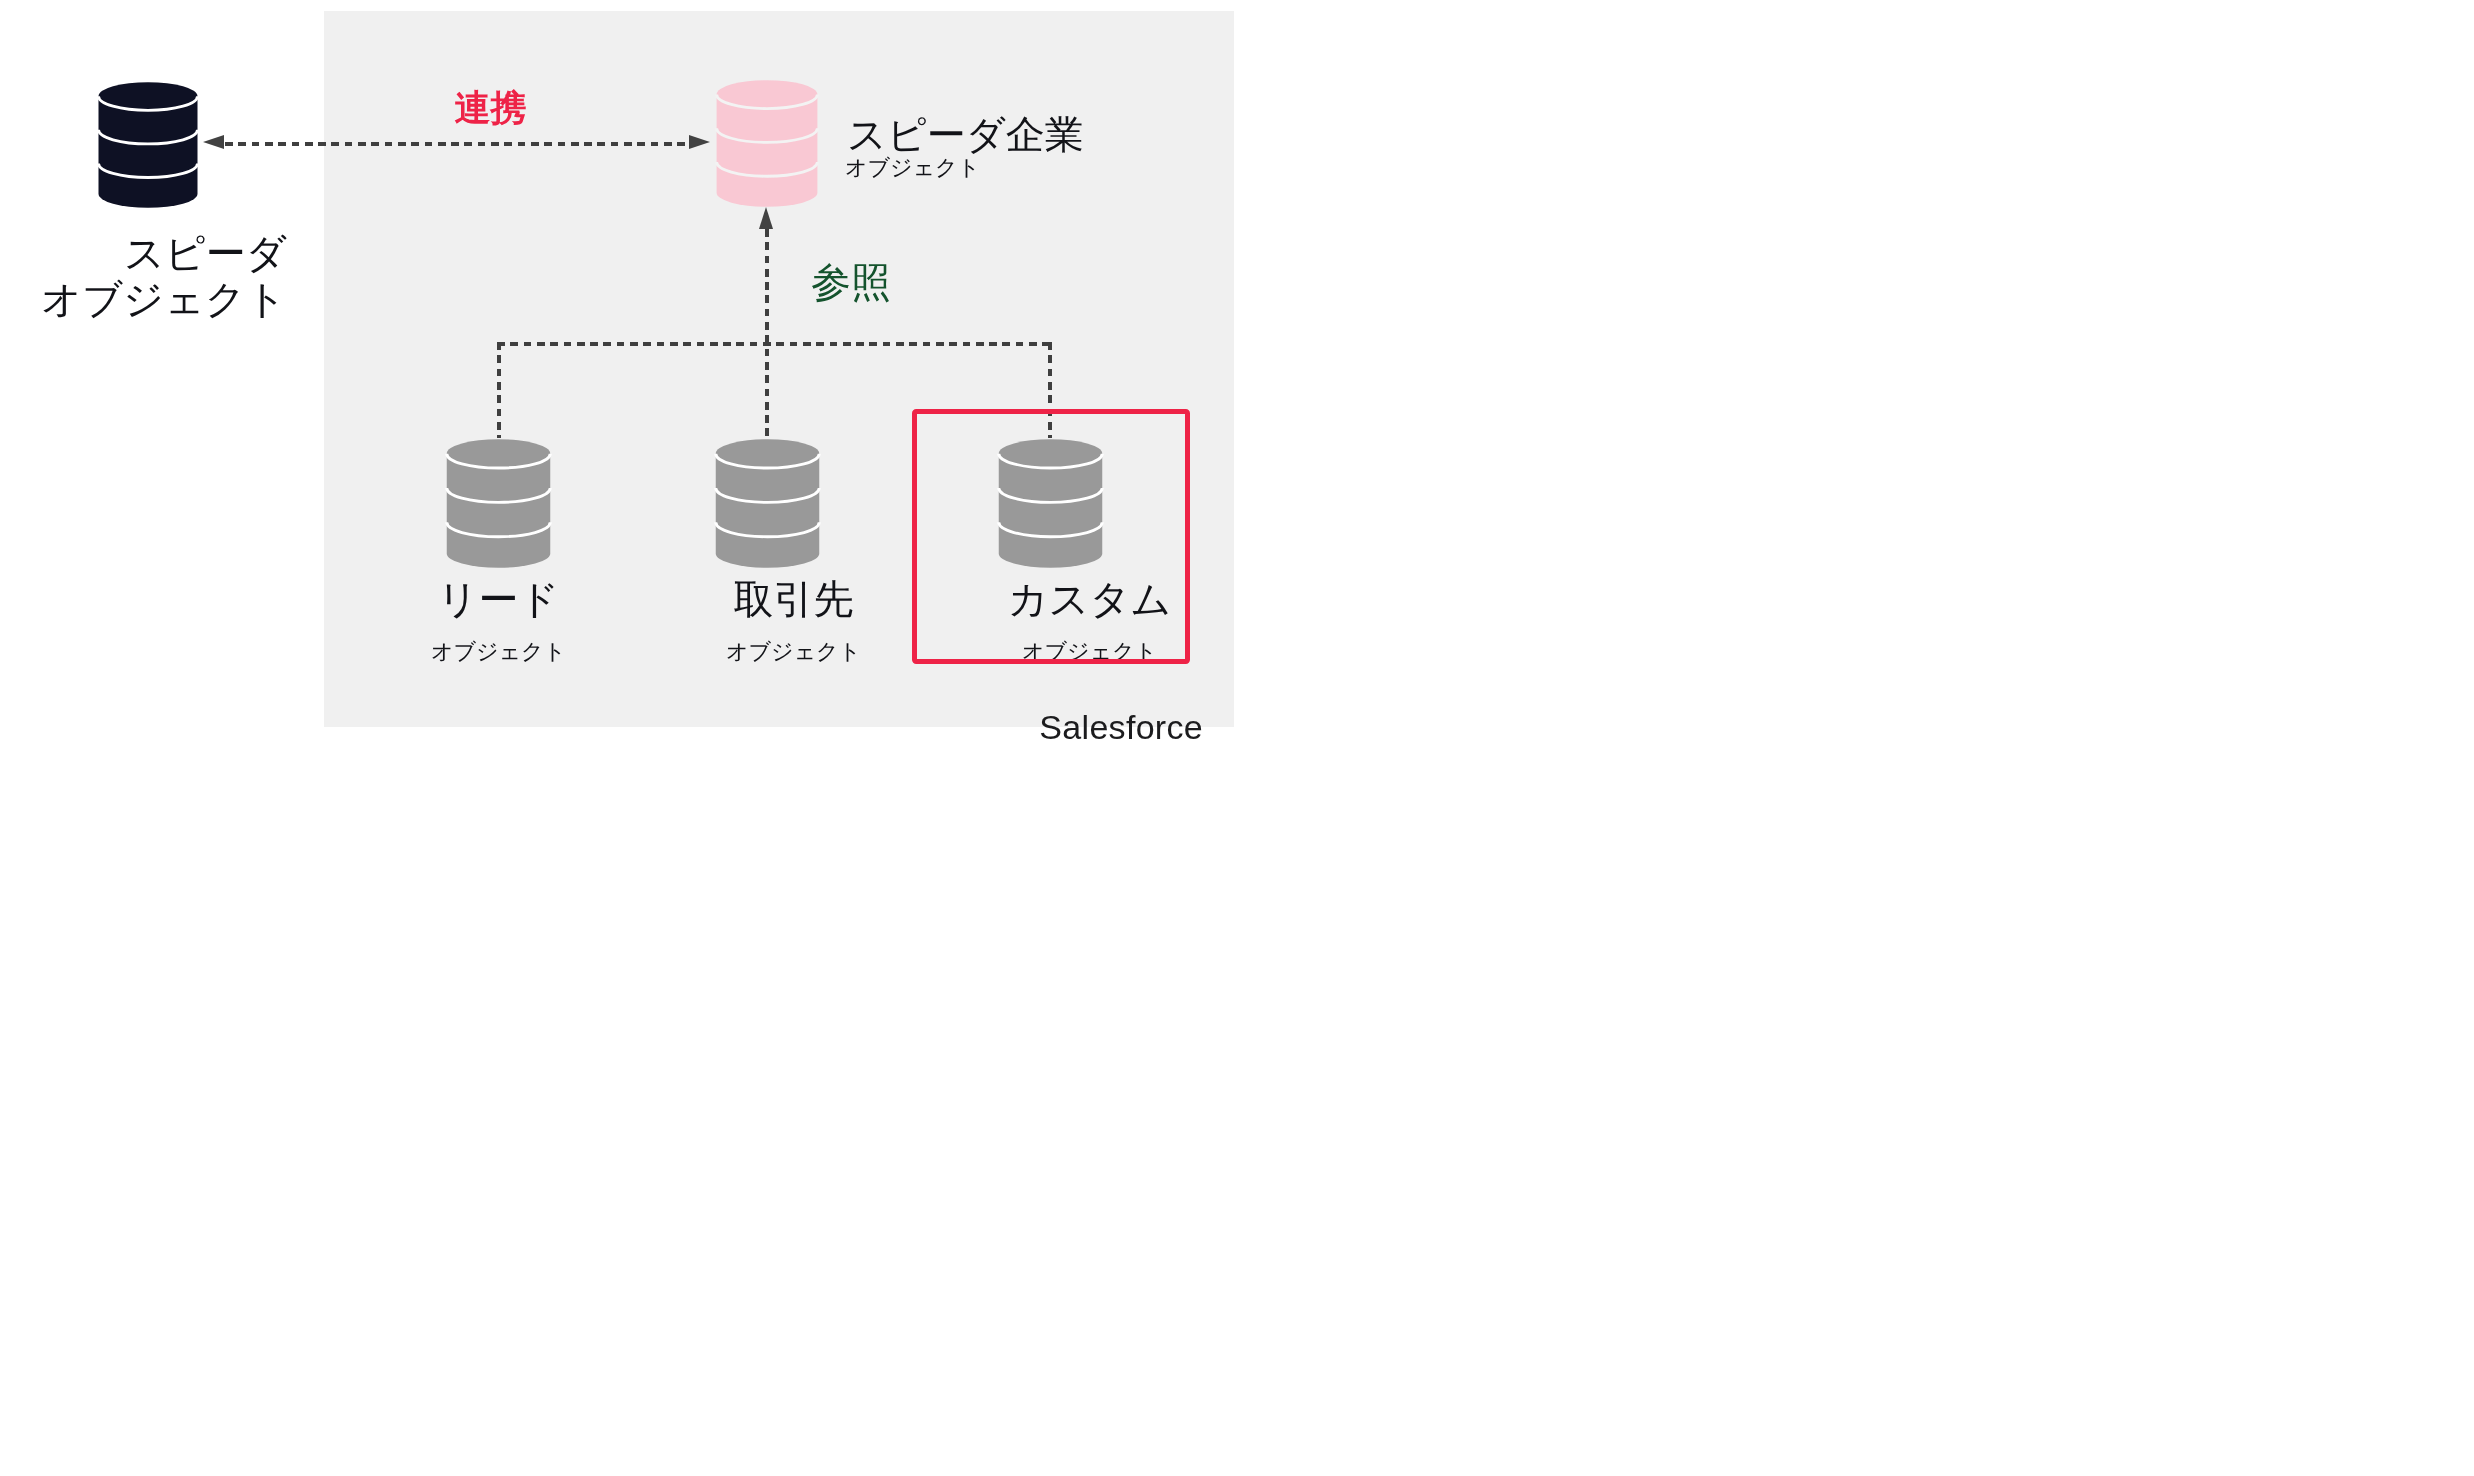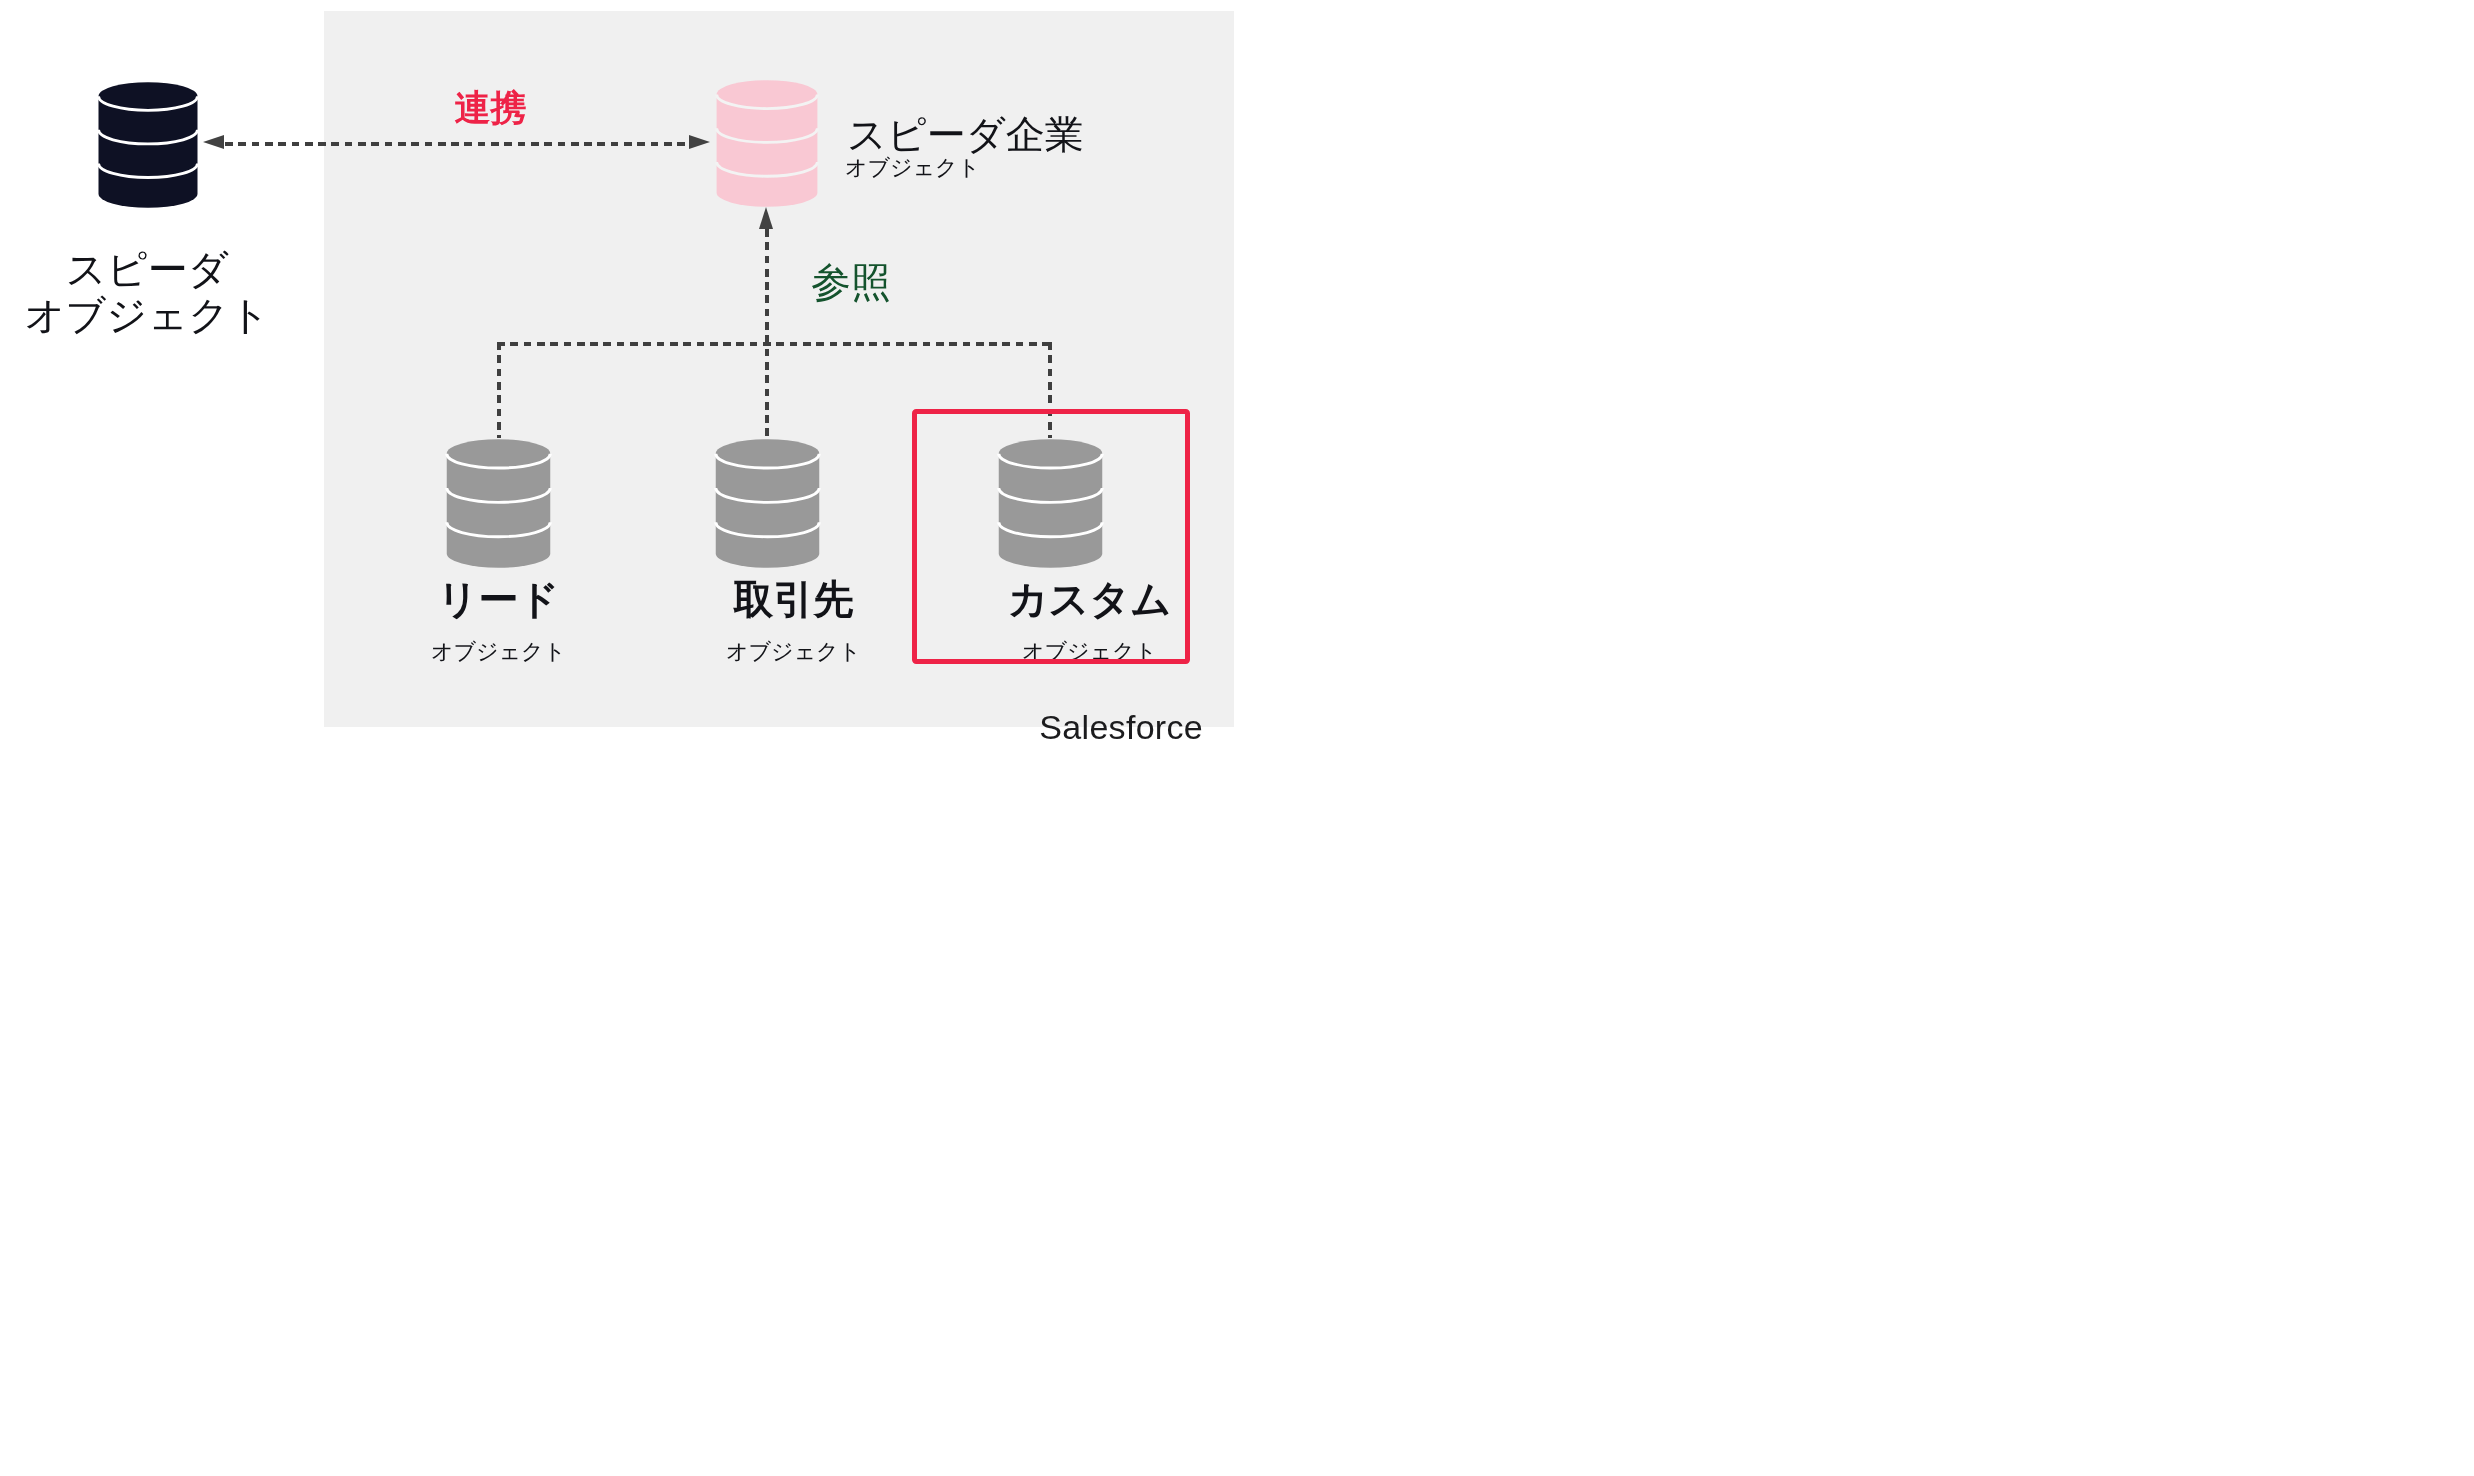--- a/index.html
+++ b/index.html
@@ -14,34 +14,34 @@
     background:#f0f0f0;
   }
   .panel-label{
     left:990px;top:708px;width:213px;
     font-size:34px;color:#1c1c1e;text-align:right;letter-spacing:0.3px;
   }
   
   svg.cyl{display:block;}
   
   .ext-label{
-    left:7.7px;top:246px;width:279px;text-align:center;
+    left:7.7px;top:230px;width:279px;text-align:right;
     font-size:40px;line-height:1.15;color:#121318;font-weight:500;
   }
   .link-label{
     left:386px;top:84px;width:209px;text-align:center;
     font-size:36px;font-weight:bold;color:#ee2347;
   }
   .obj-title{font-size:39px;color:#121318;font-weight:400;}
   .obj-sub{font-size:22px;color:#121318;}
   .speeda-title{left:847px;top:108px;}
   .speeda-sub{left:845px;top:153px;}
   .ref-label{left:811px;top:255px;font-size:40px;color:#14532d;font-weight:500;}
   .bottom-label{width:209px;text-align:center;}
-  .bl-title{font-size:40px;color:#121318;font-weight:700;}
+  .bl-title{font-size:40px;color:#121318;font-weight:400;}
   .bl-sub{font-size:22px;color:#121318;margin-top:9.8px;}
   
   .hdash{height:3.5px;background:repeating-linear-gradient(90deg,#3f3f3f 0 7.7px,transparent 7.7px 13.3px);}
   .vdash{width:3.5px;background:repeating-linear-gradient(180deg,#3f3f3f 0 7.7px,transparent 7.7px 13.3px);}
   
   .head-left{width:0;height:0;border-top:7.7px solid transparent;border-bottom:7.7px solid transparent;border-right:21px solid #424242;}
   .head-right{width:0;height:0;border-top:7.7px solid transparent;border-bottom:7.7px solid transparent;border-left:21px solid #424242;}
   .head-up{width:0;height:0;border-left:7.7px solid transparent;border-right:7.7px solid transparent;border-bottom:22px solid #424242;}
   
   .hl-box{

